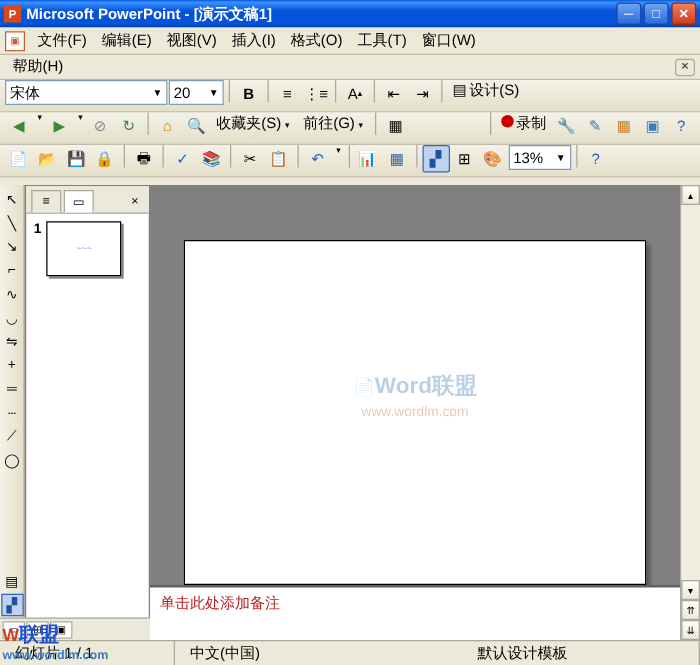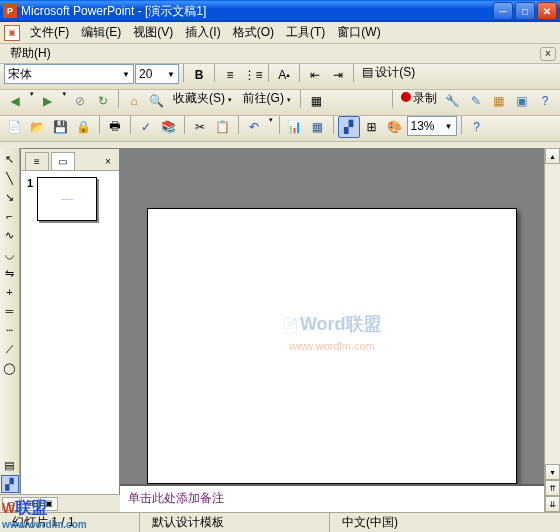--- a/index.html
+++ b/index.html
@@ -1,21 +1,21 @@
 <!DOCTYPE html>
 <html><head>
 <meta charset="utf-8">
 <style>
 * { margin: 0; padding: 0; box-sizing: border-box; font-family: "Microsoft YaHei", SimSun, Arial, sans-serif; }
 body { background: #ece9d8; font-size: 11px; width: 560px; height: 532px; overflow: hidden; position: relative; }
 
 
 .titlebar { height: 22px; background: linear-gradient(to bottom, #0058e0, #3d91ff 8%, #0453d8 40%, #0453d8 88%, #003db0); display: flex; align-items: center; padding: 0 3px; color: #fff; }
 .titlebar .appicon { width: 14px; height: 14px; background: #d64a1a; margin-right: 4px; display:inline-flex; align-items:center; justify-content:center; font-size:9px; font-weight:bold; color:#fff; }
-.titlebar .title { flex: 1; font-size: 12px; font-weight: normal; }
+.titlebar .title { flex: 1; font-size: 12px; font-weight: bold; }
 .winbtn { width: 20px; height: 18px; margin-left: 2px; background: linear-gradient(#6fa4f0,#2c6ade); border:1px solid #1a4aa8; border-radius:3px; display:inline-flex; align-items:center; justify-content:center; color:#fff; font-size:10px; font-weight:bold; cursor:pointer; }
 .winbtn.close { background: linear-gradient(#f08060,#d43a1c); border-color:#a02810; }
 
 
 .menubar { height: 22px; background: #ece9d8; display: flex; align-items: center; padding: 2px 4px; border-bottom:1px solid #c0bca8; }
 .menubar .docicon { width:16px; height:16px; background:#fff; border:1px solid #c86030; margin-right:4px; display:inline-flex; align-items:center; justify-content:center; font-size:8px; color:#c86030; }
 .menubar .mitem { padding: 2px 6px; cursor:pointer; font-size:12px; }
 
 
 .toolbar { height: 26px; background: linear-gradient(#f4f2e8,#e3dfc9); border-bottom:1px solid #c0bca8; display:flex; align-items:flex-start; padding:0 4px; gap:1px; }
@@ -43,21 +43,21 @@
 .thumbitem { display:flex; gap:4px; }
 .thumbnum { font-size:11px; font-weight:bold; }
 .thumb { width:60px; height:44px; background:#fff; border:1px solid #000; box-shadow:2px 2px 0 #888; display:flex; align-items:center; justify-content:center; font-size:7px; color:#6aa0d8; }
 
 .slidearea { flex:1; display:flex; flex-direction:column; background:#808080; }
 .slidecanvas { flex:1; display:flex; align-items:flex-end; justify-content:center; position:relative; overflow:hidden; }
 .slide { width:370px; height:276px; background:#fff; border:1px solid #000; box-shadow:3px 3px 4px rgba(0,0,0,0.4); position:relative; }
 .watermark { position:absolute; top:45%; left:50%; transform:translate(-50%,-50%); text-align:center; opacity:0.35; }
 .watermark .t1 { color:#3a7ab8; font-size:18px; font-weight:bold; }
 .watermark .t2 { color:#d06030; font-size:11px; margin-top:4px; }
-.notes { height:28px; background:#fff; border-top:2px solid #606060; padding:4px 8px; font-size:12px; color:#701a75; }
+.notes { height:44px; background:#fff; border-top:2px solid #606060; padding:4px 8px; font-size:12px; color:#b91c1c; }
 .scrollv { width:16px; background:#ece9d8; border-left:1px solid #aca899; display:flex; flex-direction:column; }
 .scrollbtn { height:16px; background:linear-gradient(#fdfdfb,#ece9d8); border:1px solid #aca899; display:flex; align-items:center; justify-content:center; font-size:8px; cursor:pointer; }
 .scrolltrack { flex:1; background:#f0ede0; }
 
 .viewswitcher { position:absolute; bottom:20px; left:0; width:120px; height:18px; background:#ece9d8; border-top:1px solid #aca899; display:flex; align-items:center; padding:0 2px; gap:1px; }
 .vsbtn { width:18px; height:14px; border:1px solid #aca899; background:#fdfdfb; cursor:pointer; display:flex; align-items:center; justify-content:center; font-size:8px; }
 
 
 .statusbar { position:absolute; bottom:0; left:0; right:0; height:20px; background:#ece9d8; border-top:1px solid #aca899; display:flex; align-items:center; font-size:12px; }
 .statusbar .cell { padding:0 12px; border-right:1px solid #aca899; height:100%; display:flex; align-items:center; }
@@ -236,20 +236,20 @@
 </div>
 
 <div class="viewswitcher">
   <span class="vsbtn">▭</span>
   <span class="vsbtn">⊞</span>
   <span class="vsbtn">▣</span>
 </div>
 
 <div class="statusbar">
   <div class="cell" style="width:140px">幻灯片 1 / 1</div>
+  <div class="cell" style="flex:1;border-right:none">中文(中国)</div>
   <div class="cell" style="width:190px">默认设计模板</div>
-  <div class="cell" style="flex:1;border-right:none">中文(中国)</div>
 </div>
 
 <div class="cornerwm">
   <span class="a">W</span><span style="color:#1d4ed8;font-size:16px">联盟</span>
   <span class="b">www.wordlm.com</span>
 </div>
 
 </body></html>

